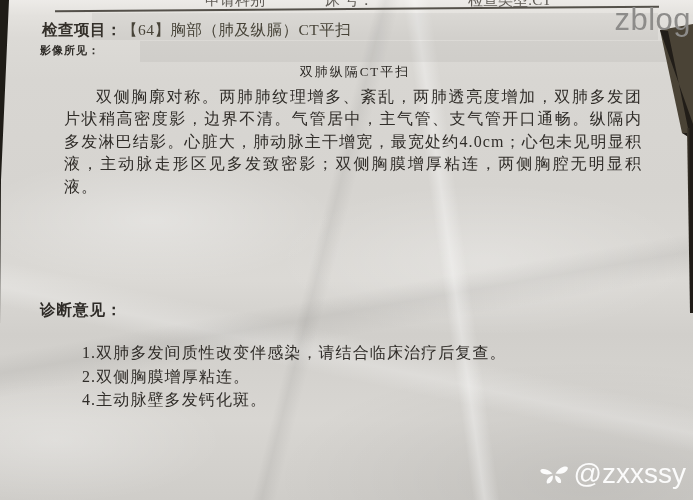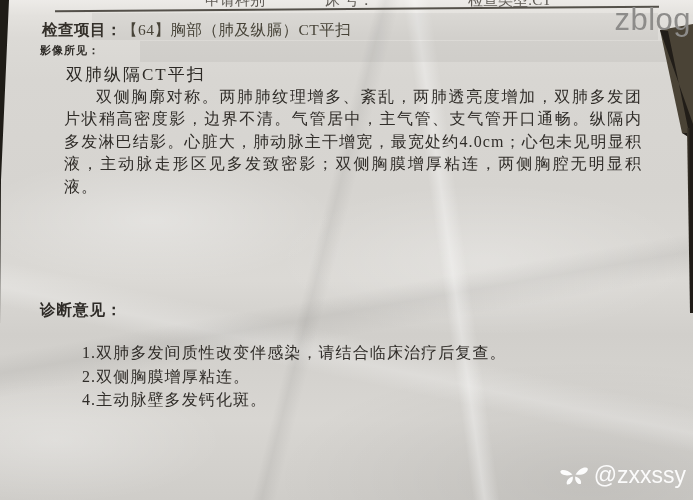--- a/index.html
+++ b/index.html
@@ -44,36 +44,36 @@
   #frag-bed{left:325px;}
   #frag-type{left:468px;}
   #header-line{position:absolute;top:8px;left:55px;width:604px;height:2px;
     background:#3a362f;transform:rotate(-0.45deg);z-index:3;opacity:0.85;}
   
   .doc{position:absolute;z-index:3;color:#2e2b27;}
   #exam-row{top:20px;left:42px;font-size:15.5px;letter-spacing:0.5px;}
   #exam-row .lbl{font-weight:bold;color:#34302a;}
   #exam-row .val{color:#474338;}
   #findings-label{top:43px;left:40px;font-size:11px;font-weight:bold;letter-spacing:1px;}
-  #findings-title{top:63px;left:66px;width:578px;
-    font-size:17px;letter-spacing:2px;color:#2d2a26;font-family:Liberation Serif, serif;}
+  #findings-title{top:63px;left:66px;width:578px;text-align:center;
+    font-size:13px;letter-spacing:2px;color:#2d2a26;font-family:Liberation Serif, serif;}
   #findings-paragraph{top:86px;left:64px;width:578px;
     font-size:16px;line-height:22.4px;letter-spacing:1.1px;
     text-align:justify;text-indent:2em;color:#302d29;}
   #diagnosis-label{top:300px;left:40px;font-size:15.5px;font-weight:bold;letter-spacing:1px;}
   #diagnosis-list{top:341px;left:82px;width:560px;font-size:16px;
     line-height:23.6px;letter-spacing:1.1px;color:#302d29;}
   #diagnosis-list div{white-space:nowrap;}
   
   #wm-zblog{position:absolute;top:4px;right:2px;z-index:6;
     font-family:"Liberation Sans","DejaVu Sans",sans-serif;font-weight:300;
     font-size:31px;color:#8d8c8a;letter-spacing:0.5px;line-height:1;}
   #wm-bottom{position:absolute;right:7px;bottom:10px;z-index:6;display:flex;
     align-items:center;gap:5px;color:rgba(255,255,255,0.93);
-    font-family:"Liberation Sans","DejaVu Sans",sans-serif;font-size:23px;font-weight:400;}
+    font-family:"Liberation Sans","DejaVu Sans",sans-serif;font-size:28px;font-weight:400;}
   #butterfly-icon{width:30px;height:30px;}
 </style>
 </head>
 <body>
 
 <div id="canvas">
 
   <div id="paper"></div>
   <div class="shade-band" style="left:92px;top:13px;width:566px;height:27px;z-index:2;"></div>
   <div class="shade-band" style="left:140px;top:41px;width:548px;height:21px;z-index:2;"></div>

